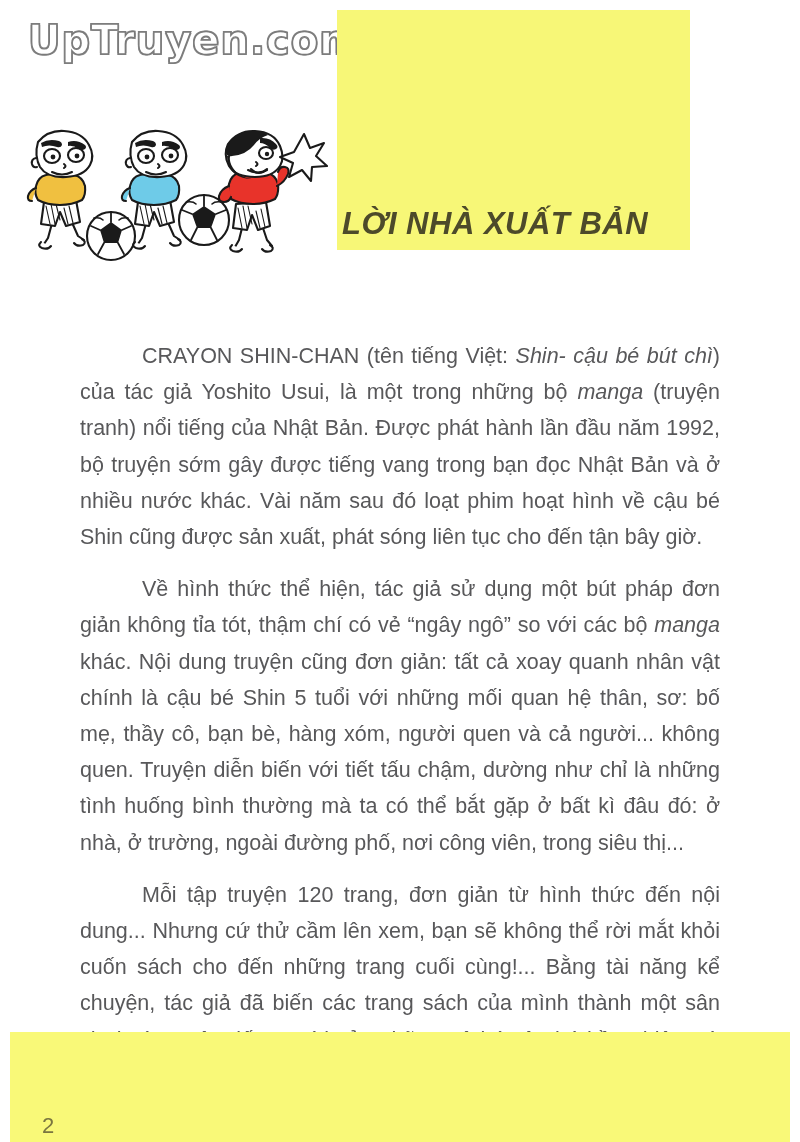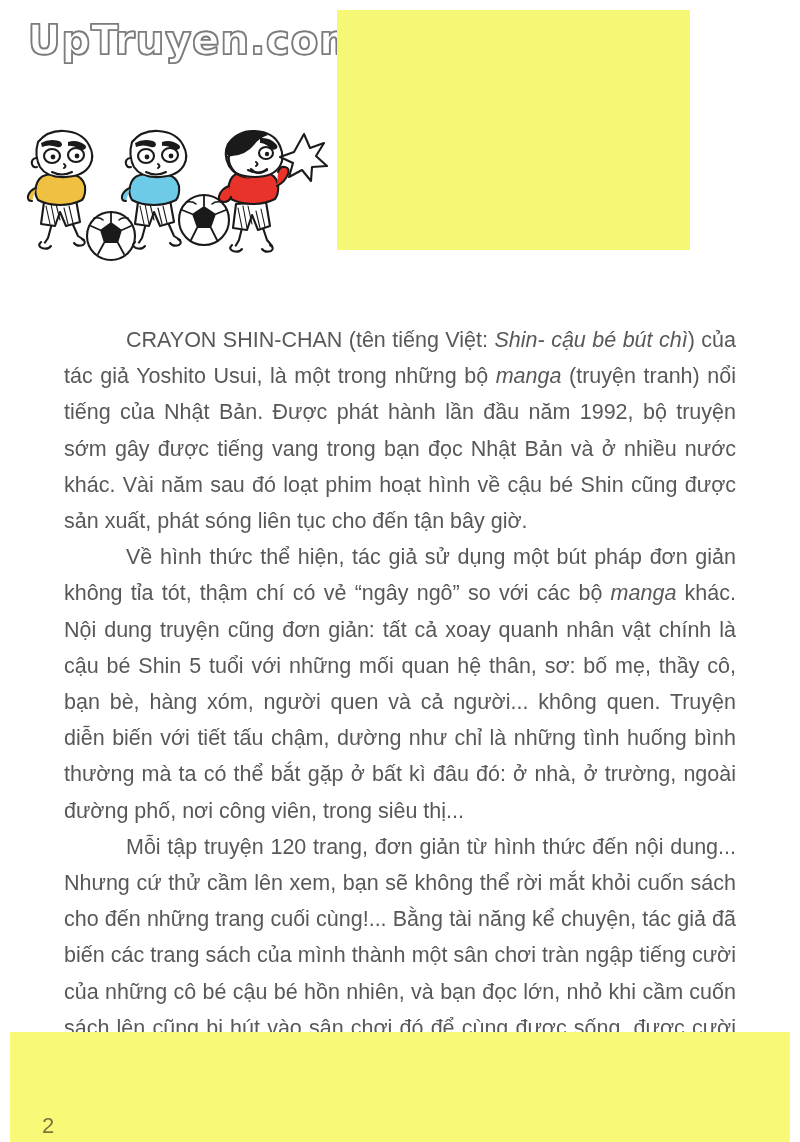--- a/index.html
+++ b/index.html
@@ -79,21 +79,21 @@
     top: 322px;
     width: 672px;
     font-size: 21.5px;
     line-height: 36.2px;
     color: #58585a;
     text-align: justify;
     text-justify: inter-word;
     font-family: "Liberation Sans", sans-serif;
   }
   .body-copy p {
-    margin: 0;
+    margin: 16px;
     text-indent: 62px;
   }
   .body-copy p em {
     font-style: italic;
   }
 
   
   .bottom-band {
     position: absolute;
     left: 10px;
@@ -113,20 +113,21 @@
 </style>
 </head>
 <body>
 
 <div class="page">
 
   <div class="logo">UpTruyen.com</div>
 
   <div class="title-panel"></div>
 
+  <div class="title-text">LỜI NHÀ XUẤT BẢN</div>
 
   <div class="characters">
     <svg viewBox="0 0 320 145" width="320" height="145">
       <g fill="none" stroke="#1a1a1a" stroke-width="2.1" stroke-linecap="round" stroke-linejoin="round">
 
         <g>
 
           <path d="M46 96 L40 118 L36 124" fill="#fff"></path>
           <path d="M62 98 L70 116 L76 120" fill="#fff"></path>
           <path d="M33 122 q-4 4 1 6 q6 2 9 -2" fill="#fff"></path>

